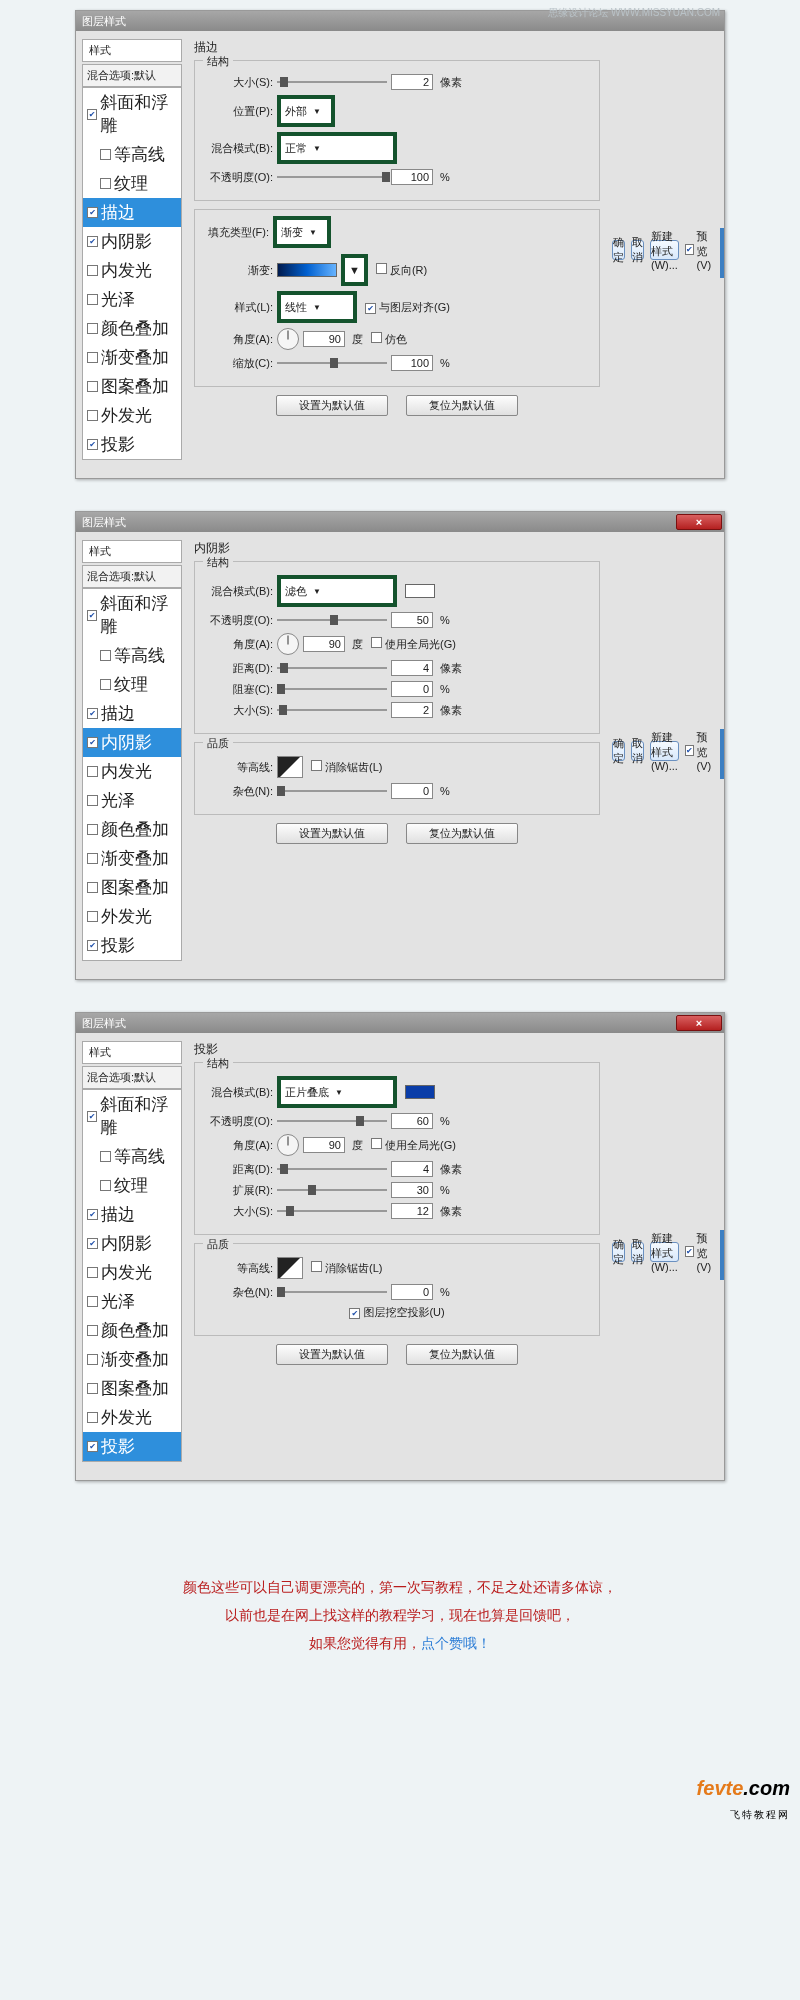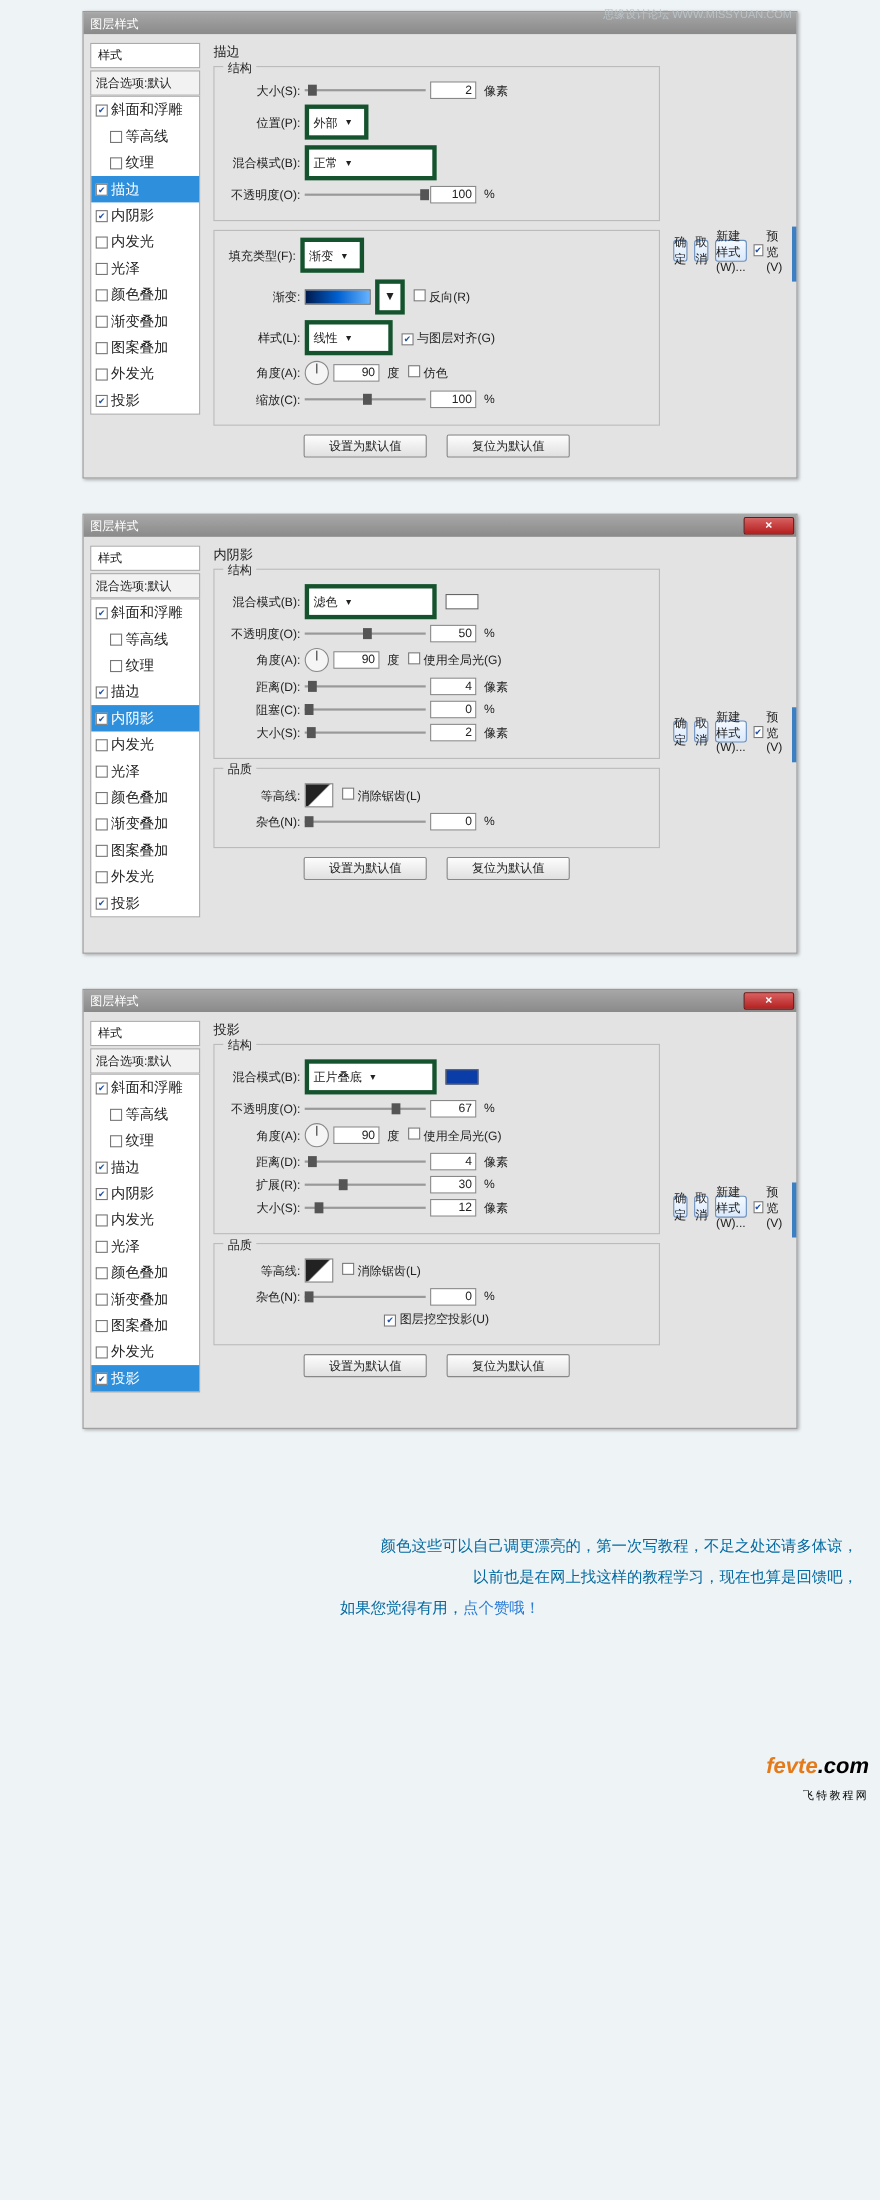--- a/index.html
+++ b/index.html
@@ -8,21 +8,21 @@
   .dialog { background: #e3e3e3; border: 1px solid #999; margin: 0 0 32px 0; box-shadow: 1px 1px 3px rgba(0,0,0,.3); font-size: 11px; color: #222; }
   .titlebar { height: 20px; background: linear-gradient(#a7a7a7,#8a8a8a); color:#fff; display:flex; align-items:center; padding:0 4px; position:relative; font-size:11px; }
   .titlebar .ttxt { padding-left:2px; }
   .titlebar .close-x { position:absolute; right:2px; top:2px; width:46px; height:16px; background:linear-gradient(#d96060,#b42020); color:#fff; display:flex; align-items:center; justify-content:center; font-weight:bold; border:1px solid #7a1010; border-radius:2px; }
   .titlebar .blank-x { position:absolute; right:2px; top:2px; width:46px; height:16px; }
   .body3 { display:flex; padding:8px 6px 18px 6px; gap:6px; }
   .leftcol { width:100px; }
   .stylehead { background:#fff; border:1px solid #aaa; padding:3px 6px; margin-bottom:2px; font-size:11px; }
   .blendopt { background:#f2f2f2; border:1px solid #aaa; padding:3px 4px; font-size:11px; white-space:nowrap; }
   .stylelist { border:1px solid #aaa; background:#fff; }
-  .srow { display:flex; align-items:center; padding:3px 4px; gap:3px; font-size:13px; }
+  .srow { display:flex; align-items:center; padding:3px 4px; gap:3px; font-size:17px; }
   .srow.sel { background:#2e8fdc; color:#fff; }
   .ck { width:11px; height:11px; border:1px solid #777; background:#fff; display:inline-flex; align-items:center; justify-content:center; font-size:8px; color:#2050aa; }
   .ck.on::before { content:"✔"; }
   .midcol { flex:1; }
   .panel-title { font-size:12px; margin:0 0 4px 6px; }
   .fieldset { border:1px solid #bbb; padding:8px 10px 10px 10px; margin:0 6px 8px 6px; position:relative; }
   .fieldset .legend { position:absolute; top:-7px; left:8px; background:#e3e3e3; padding:0 4px; font-size:11px; }
   .frow { display:flex; align-items:center; gap:4px; margin:5px 0; font-size:11px; }
   .flab { width:68px; text-align:right; }
   .slider { width:110px; height:14px; position:relative; }
@@ -39,21 +39,21 @@
   .angle-dial .needle { position:absolute; left:50%; top:50%; width:9px; height:1px; background:#333; transform-origin:left center; transform:rotate(-90deg); }
   .contour { width:26px; height:22px; border:1px solid #888; background:linear-gradient(135deg,#222 0 48%,#fff 52% 100%); display:inline-block; }
   .btnrow { display:flex; gap:18px; justify-content:center; margin-top:6px; }
   .stdbtn { border:1px solid #888; background:linear-gradient(#fdfdfd,#e0e0e0); padding:2px 22px; font-size:11px; border-radius:2px; }
   .rightcol { width:106px; display:flex; flex-direction:row; align-items:center; gap:6px; }
   .rbtn { width:104px; height:20px; border:1px solid #6a90c0; background:linear-gradient(#f5faff,#d8e8fb); border-radius:3px; font-size:11px; display:flex; align-items:center; justify-content:center; }
   .prevck { display:flex; align-items:center; gap:3px; font-size:11px; }
   .preview-box { width:50px; height:50px; border:2px solid #3c7fc2; background:linear-gradient(#b8b8b8,#8a8a8a); margin-top:6px; }
   .watermark { position:absolute; right:80px; top:6px; font-size:10px; color:#b9c2c7; z-index:50; }
   .footer-note { text-align:center; font-size:14px; line-height:2; padding:60px 20px 100px; }
-  .footer-note .g { color:#0369a1;text-align:right; }
+  .footer-note .g { color:#b91c1c; }
   .footer-note .b { color:#2a7cd6; }
   .brand { text-align:right; padding:20px 10px; font-size:20px; font-weight:bold; font-style:italic; }
   .brand .o { color:#e57a1a; }
   .brand .k { color:#000; }
   .brand .sm { font-size:10px; font-weight:normal; font-style:normal; color:#000; letter-spacing:2px; margin-left:4px; }
   .pagetop { position:relative; height:10px; }
 </style>
 </head>
 <body>
 
@@ -444,21 +444,21 @@
                 <span class="car">▼</span>
               </div>
               <span> </span>
               <div class="colorbox blue"></div>
             </div>
             <div class="frow">
               <span class="flab">不透明度(O):</span>
               <div class="slider">
                 <div class="thumb" style="left: 72%;"></div>
               </div>
-              <div class="numbox">67</div>
+              <div class="numbox">60</div>
               <span class="unit">%</span>
             </div>
             <div class="frow">
               <span class="flab">角度(A):</span>
               <span class="angle-dial">
                 <span class="needle"></span>
               </span>
               <div class="numbox">90</div>
               <span class="unit">度</span>
               <span>  </span>

